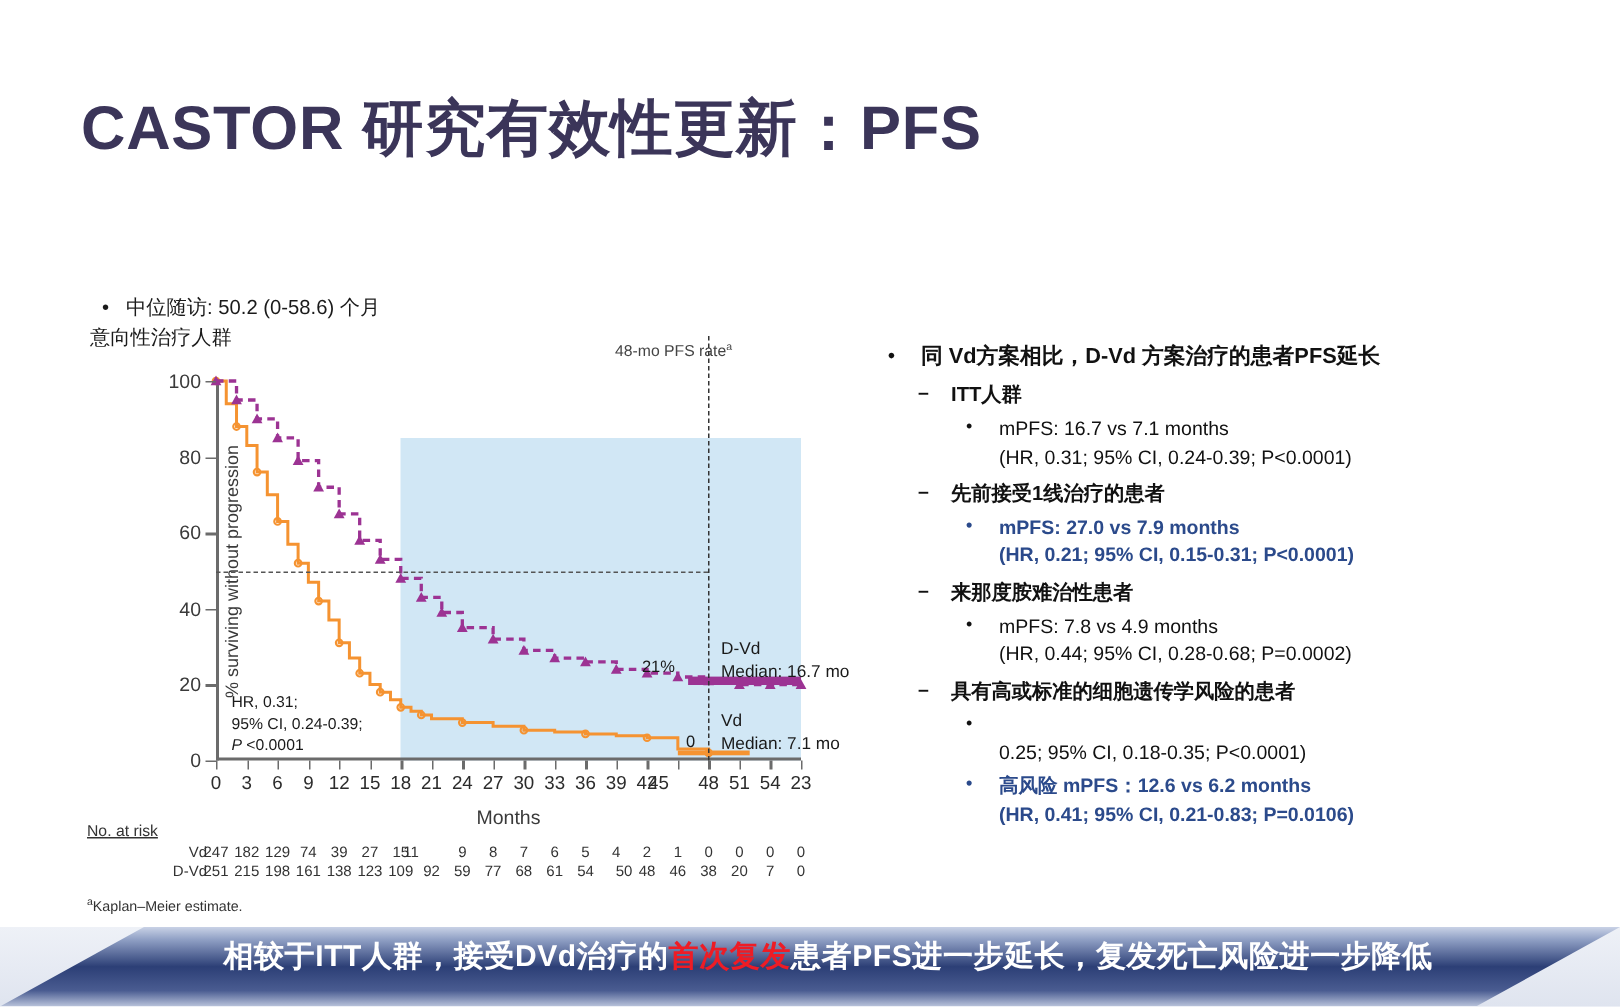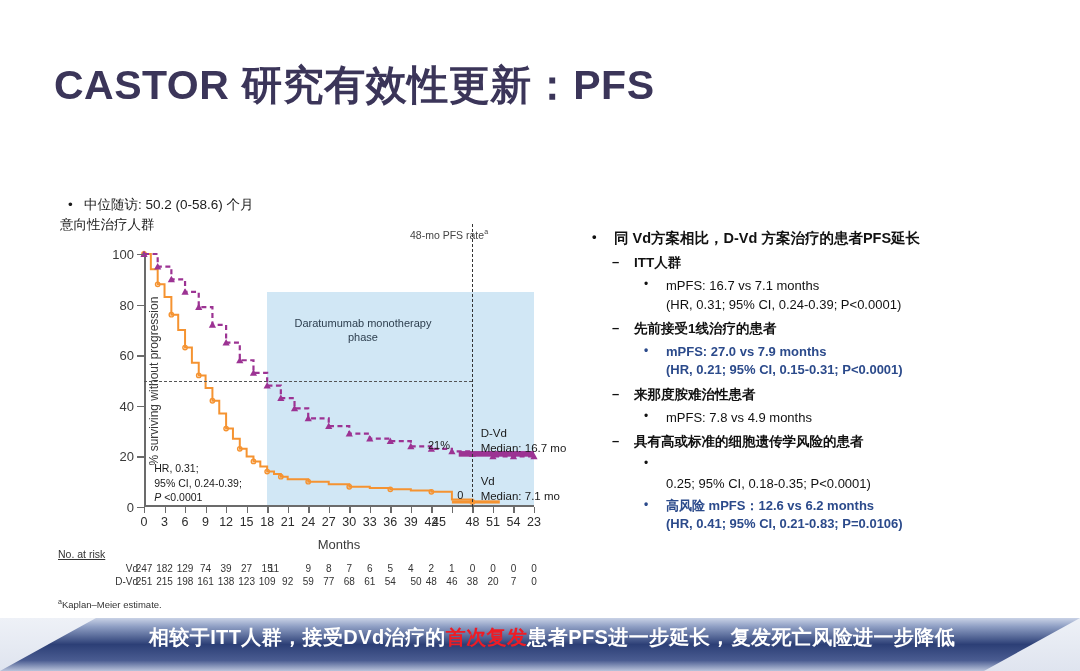--- a/index.html
+++ b/index.html
@@ -250,21 +250,20 @@
         <div class="xtick" style="left: 307.895px;"></div>
         <div class="xtick-lbl" style="left: 295px;">45</div>
         <div class="xtick" style="left: 328.421px;"></div>
         <div class="xtick-lbl" style="left: 328.421px;">48</div>
         <div class="xtick" style="left: 348.947px;"></div>
         <div class="xtick-lbl" style="left: 348.947px;">51</div>
         <div class="xtick" style="left: 369.474px;"></div>
         <div class="xtick-lbl" style="left: 369.474px;">54</div>
         <div class="xtick" style="left: 390px;"></div>
         <div class="xtick-lbl" style="left: 390px;">23</div>
-        <div class="mono-text" style="left: 218.947px; top: 63.25px; transform: translateX(-50%);"><span>Daratumumab monotherapy</span><br><span>phase</span></div>
         <div class="vline48" style="left: 328.421px; top: -30px; height: 283px;"></div>
         <div class="hline50" style="left: 0px; width: 328.421px; top: 126.5px;"></div>
         <div class="stat-box" style="left: 10.2632px; top: 207.46px;"><span>HR, 0.31;</span><br><span>95% CI, 0.24-0.39;</span><br><i>P</i><span> &lt;0.0001</span></div>
         <div class="curve-lbl" style="left: 336.632px; top: 172.04px;"><span>D-Vd</span><br><span>Median: 16.7 mo</span></div>
         <div class="curve-lbl" style="left: 336.632px; top: 220.11px;"><span>Vd</span><br><span>Median: 7.1 mo</span></div>
         <div class="rate-lbl" style="left: 283.947px; top: 184.69px;"><span>21%</span></div>
         <div class="rate-lbl" style="left: 313.368px; top: 235.29px;"><span>0</span></div>
       </div>
 
     <div class="risk">
@@ -323,21 +322,21 @@
     </div>
   </div>
 
   <div class="bullets" id="bullets">
       <div class="b-l1"><span class="mk">•</span><span>同 Vd方案相比，D-Vd 方案治疗的患者PFS延长</span></div>
       <div class="b-l2"><span class="mk">–</span><span>ITT人群</span></div>
       <div class="b-l3"><span class="mk">•</span><span>mPFS: 16.7 vs 7.1 months</span><br><span>(HR, 0.31; 95% CI, 0.24-0.39; P&lt;0.0001)</span></div>
       <div class="b-l2"><span class="mk">–</span><span>先前接受1线治疗的患者</span></div>
       <div class="b-l3 hl"><span class="mk">•</span><span>mPFS: 27.0 vs 7.9 months</span><br><span>(HR, 0.21; 95% CI, 0.15-0.31; P&lt;0.0001)</span></div>
       <div class="b-l2"><span class="mk">–</span><span>来那度胺难治性患者</span></div>
-      <div class="b-l3"><span class="mk">•</span><span>mPFS: 7.8 vs 4.9 months</span><br></div>
+      <div class="b-l3"><span class="mk">•</span><span>mPFS: 7.8 vs 4.9 months</span><br><span>(HR, 0.44; 95% CI, 0.28-0.68; P=0.0002)</span></div>
       <div class="b-l2"><span class="mk">–</span><span>具有高或标准的细胞遗传学风险的患者</span></div>
       <div class="b-l3"><span class="mk">•</span><br><span>0.25; 95% CI, 0.18-0.35; P&lt;0.0001)</span></div>
       <div class="b-l3 hl"><span class="mk">•</span><span>高风险 mPFS：12.6 vs 6.2 months</span><br><span>(HR, 0.41; 95% CI, 0.21-0.83; P=0.0106)</span></div>
     </div>
 
   <div class="banner">
     <div class="notch-l"></div>
     <div class="notch-r"></div>
     <div class="banner-text">
       <span>相较于ITT人群，接受DVd治疗的</span>

